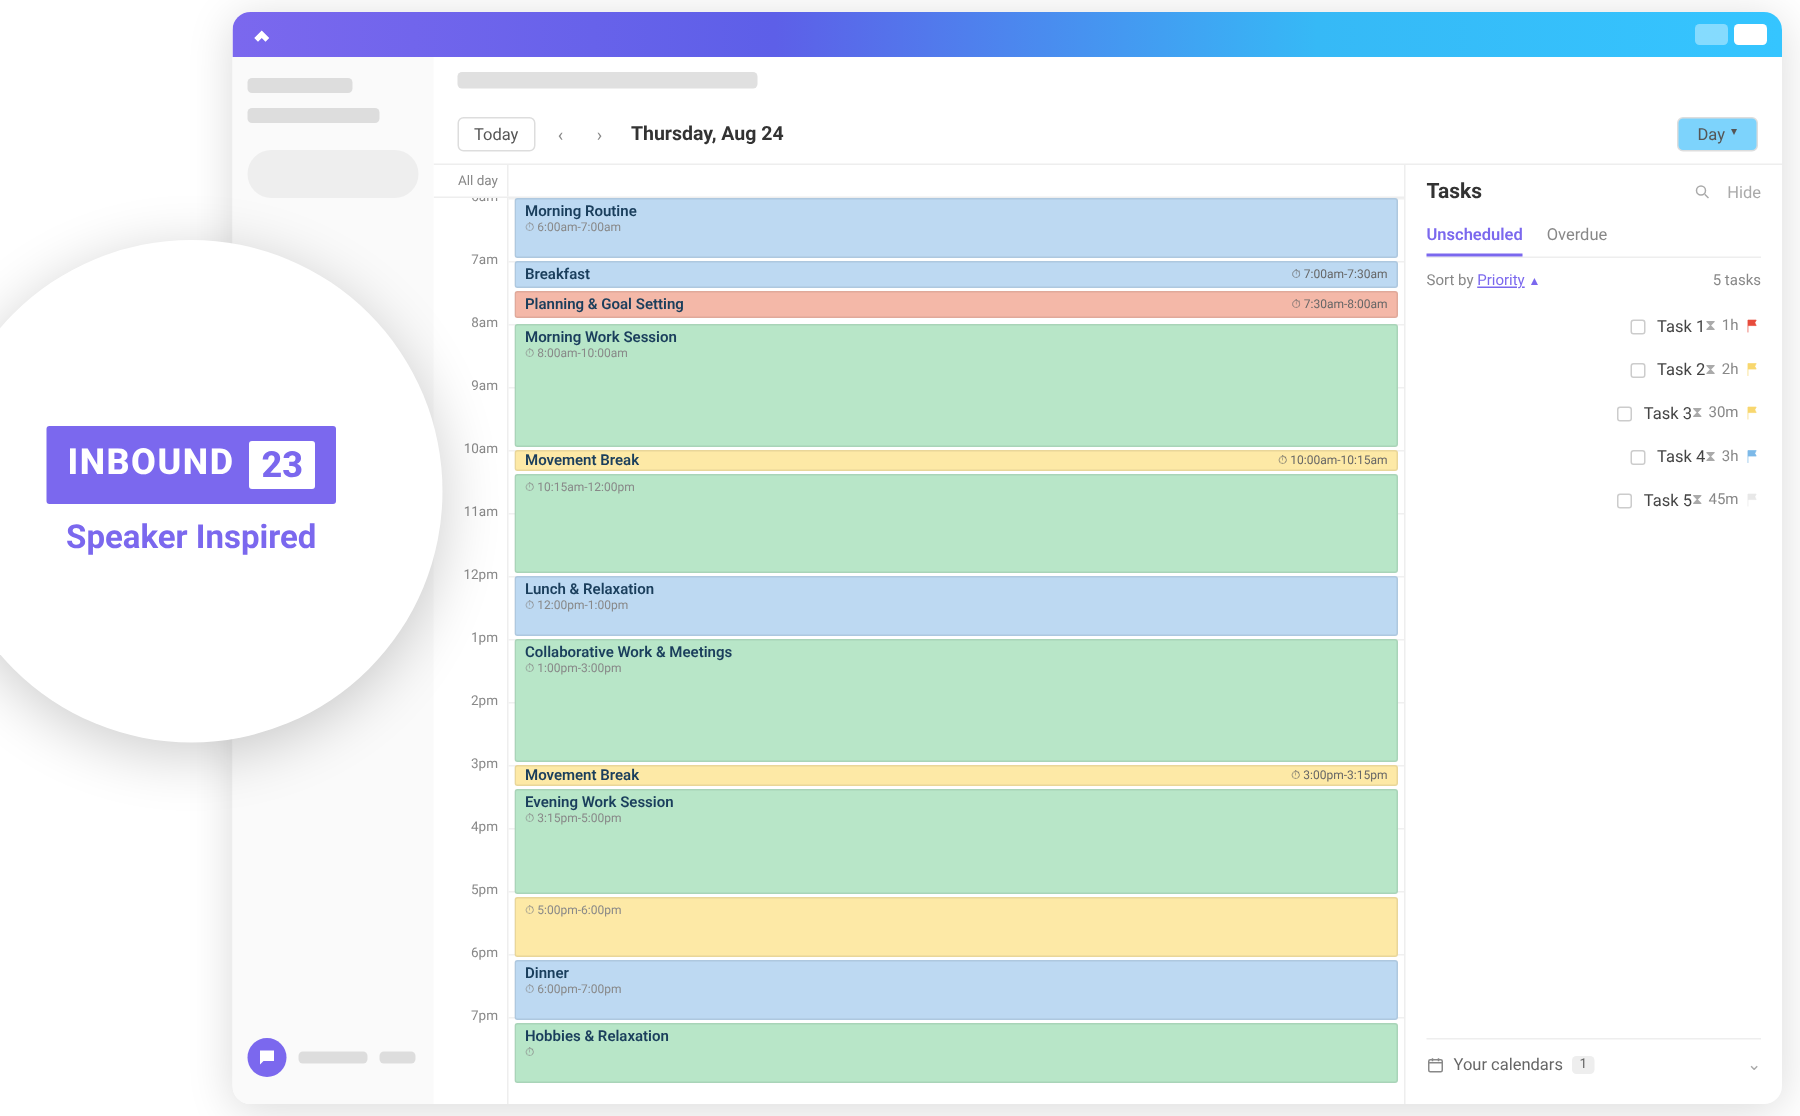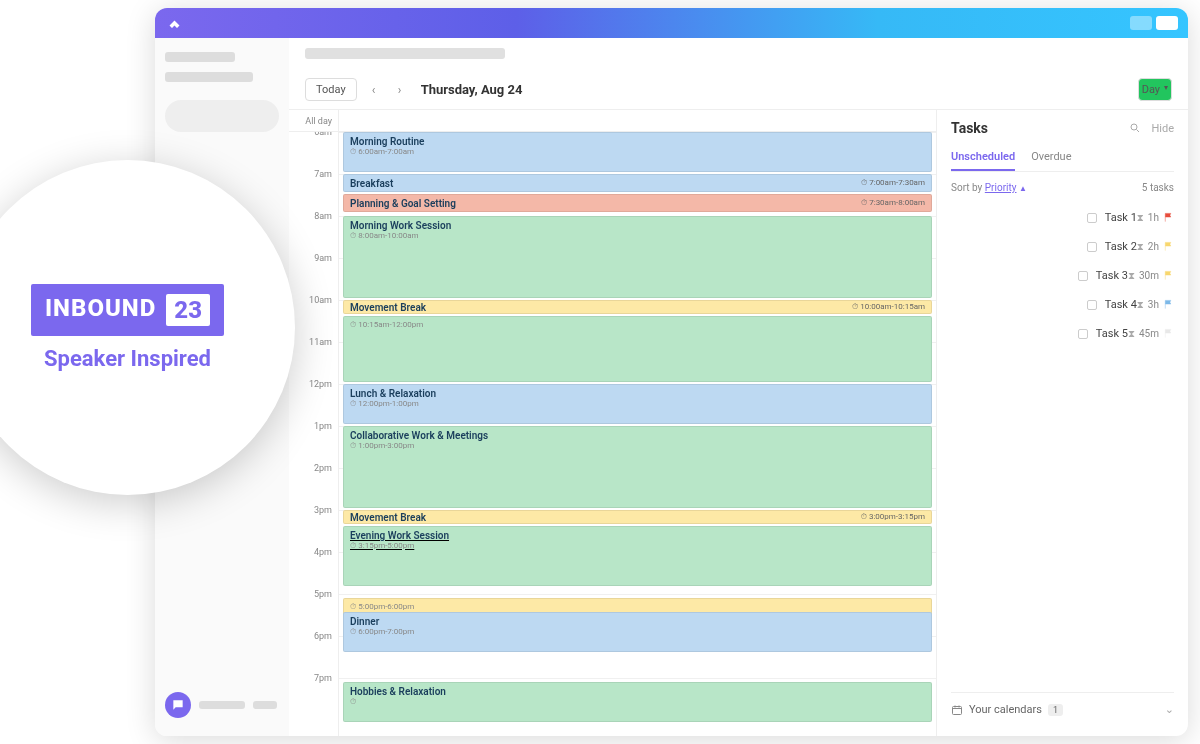--- a/index.html
+++ b/index.html
@@ -21,21 +21,21 @@
 .chat-icon{width:26px;height:26px;border-radius:50%;background:#7b68ee;display:flex;align-items:center;justify-content:center;color:#fff;font-size:13px}
 .sb-b-skel{height:8px;background:#ddd;border-radius:3px;width:46px}
 .main{flex:1;display:flex;flex-direction:column;overflow:hidden}
 .tabstrip{height:32px;padding:10px 16px 0 16px}
 .tabstrip .skel{height:11px;width:200px;background:#e0e0e0;border-radius:3px}
 .toolbar{height:40px;display:flex;align-items:center;justify-content:space-between;padding:0 16px;border-bottom:1px solid #eee}
 .tb-left{display:flex;align-items:center;gap:8px}
 .today-btn{border:1px solid #ddd;border-radius:4px;padding:4px 10px;font-size:11px;color:#555;background:#fff;cursor:pointer}
 .nav-arr{width:18px;height:18px;display:flex;align-items:center;justify-content:center;color:#888;cursor:pointer;font-size:12px}
 .date-title{font-size:13px;font-weight:700;color:#333;margin-left:4px}
-.day-btn{border:1px solid #ddd;border-radius:4px;padding:4px 3px;font-size:11px;color:#555;background:#22c55e;cursor:pointer;display:flex;align-items:flex-start;gap:4px}
+.day-btn{border:1px solid #ddd;border-radius:4px;padding:4px 13px;font-size:11px;color:#555;background:#7dd3fc;cursor:pointer;display:flex;align-items:flex-start;gap:4px}
 .content{flex:1;display:flex;overflow:hidden}
 .calendar{flex:1;display:flex;flex-direction:column;overflow:hidden}
 .allday-row{display:flex;border-bottom:1px solid #eee;height:22px}
 .time-gutter{width:50px;border-right:1px solid #eee;display:flex;align-items:center;justify-content:flex-end;padding-right:6px;font-size:9px;color:#888}
 .grid{flex:1;overflow-y:auto;display:flex}
 .hours{width:50px;border-right:1px solid #eee}
 .hour{height:42px;text-align:right;padding-right:6px;font-size:9px;color:#888;position:relative}
 .hour span{position:absolute;right:6px;top:-5px}
 .events-col{flex:1;position:relative}
 .hour-line{position:absolute;left:0;right:0;border-top:1px solid #f0f0f0}
@@ -216,28 +216,28 @@
                   <div class="ev-time">⏱ 12:00pm-1:00pm</div>
                 </div>
                 <div class="event c-green" style="top: 294px; height: 82px;">
                   <div class="ev-title">Collaborative Work &amp; Meetings</div>
                   <div class="ev-time">⏱ 1:00pm-3:00pm</div>
                 </div>
                 <div class="event c-yellow title-only" style="top: 378px; height: 14px;">
                   <span class="ev-title">Movement Break</span>
                   <span class="ev-time-inline">⏱ 3:00pm-3:15pm</span>
                 </div>
-                <div class="event c-green" style="top: 394px; height: 60px; text-decoration: underline;">
+                <div class="event c-green" style="top: 394px; height: 70px;">
                   <div class="ev-title">Evening Work Session</div>
                   <div class="ev-time">⏱ 3:15pm-5:00pm</div>
                 </div>
                 <div class="event c-yellow" style="top: 466px; height: 40px;">
                   <div class="ev-time">⏱ 5:00pm-6:00pm</div>
                 </div>
-                <div class="event c-blue" style="top: 480px; height: 40px;">
+                <div class="event c-blue" style="top: 508px; height: 40px;">
                   <div class="ev-title">Dinner</div>
                   <div class="ev-time">⏱ 6:00pm-7:00pm</div>
                 </div>
                 <div class="event c-green" style="top: 550px; height: 40px;">
                   <div class="ev-title">Hobbies &amp; Relaxation</div>
                   <div class="ev-time">⏱ </div>
                 </div>
               </div>
           </div>
         </div>

